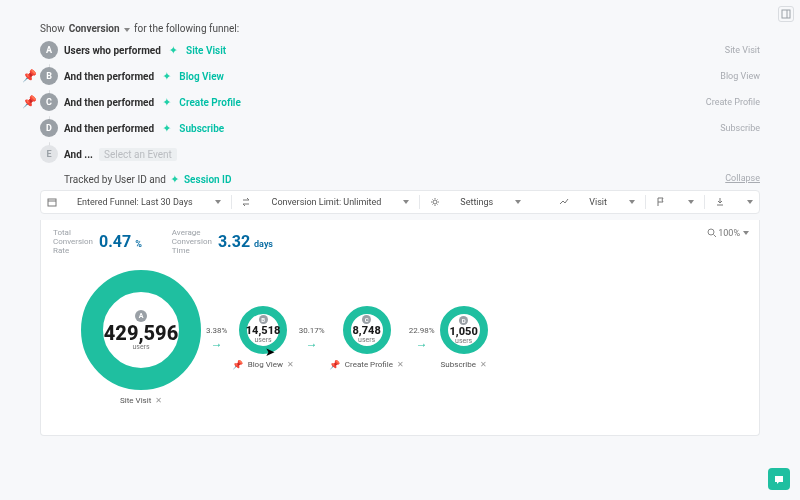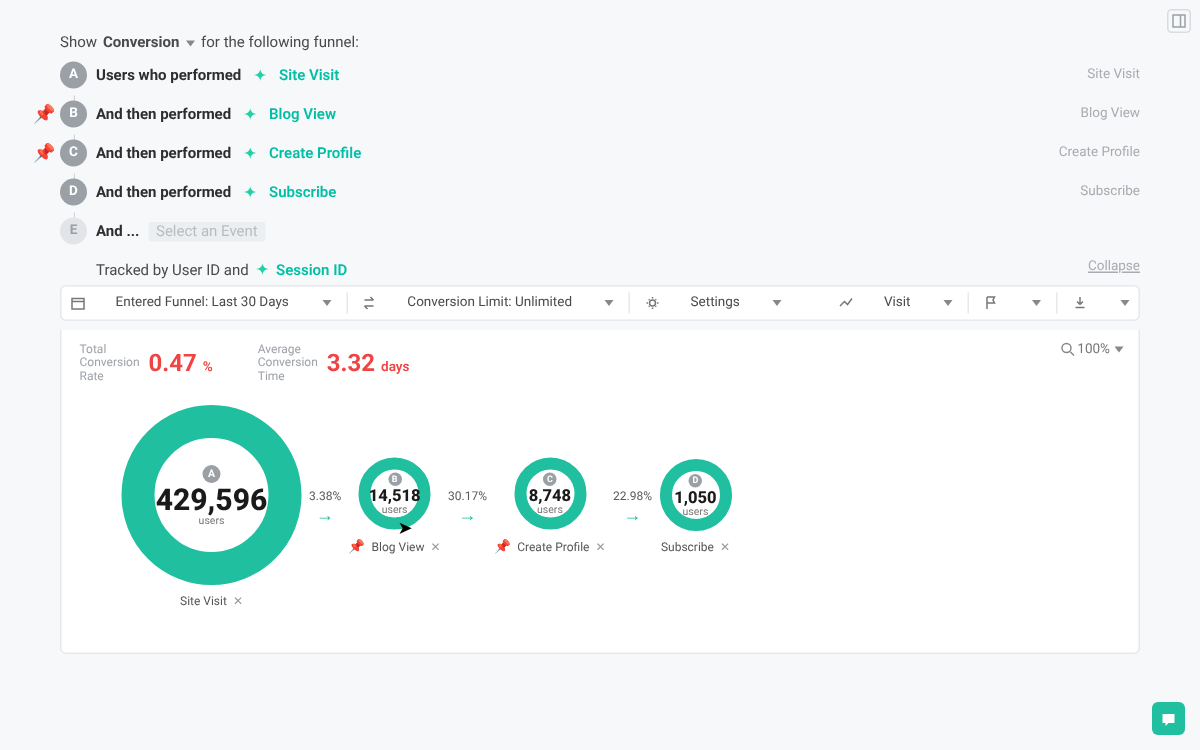--- a/index.html
+++ b/index.html
@@ -22,21 +22,21 @@
 .collapse { position: absolute; right: 40px; font-size: 9px; color: #a8abb1; text-decoration: underline; }
 .bar { margin: 0 40px; background: #fff; border: 1px solid #e6e8eb; border-radius: 4px; display: flex; align-items: center; padding: 4px 6px; gap: 10px; }
 .bar-item { display: flex; align-items: center; gap: 20px; font-size: 9px; color: #4a4a4a; cursor: pointer; }
 .bar-sep { width: 1px; height: 14px; background: #e6e8eb; }
 .bar .spacer { flex: 1; }
 .icon { width: 10px; height: 10px; display: inline-flex; align-items: center; justify-content: center; }
 .canvas { position: relative; margin: 6px 40px 0 40px; background: #fff; border: 1px solid #e6e8eb; border-top: none; border-radius: 0 0 4px 4px; height: 216px; }
 .stats { position: absolute; top: 8px; left: 12px; display: flex; gap: 30px; }
 .stat { display: flex; align-items: center; gap: 6px; }
 .stat .lbl { color: #9da2a8; font-size: 8px; line-height: 9px; }
-.stat .val { font-weight: 700; color: #ef4444; font-size: 16px; }
+.stat .val { font-weight: 700; color: #0369a1; font-size: 16px; }
 .stat .unit { font-size: 9px; font-weight: 600; }
 .zoom { position: absolute; top: 8px; right: 10px; display: flex; align-items: center; gap: 1px; color: #777; font-size: 9px; }
 .funnel { position: absolute; left: 40px; top: 50px; display: flex; align-items: center; }
 .node { display: flex; flex-direction: column; align-items: center; position: relative; }
 .ring { border-radius: 50%; border-style: solid; border-color: #1fbfa0; display: flex; flex-direction: column; align-items: center; justify-content: center; background: #fff; }
 .ring .tag { width: 12px; height: 12px; border-radius: 50%; background: #9aa0a6; color: #fff; font-size: 7px; font-weight: 700; display: flex; align-items: center; justify-content: center; margin-bottom: 1px; }
 .ring .num { font-weight: 800; line-height: 1; color: #1a1a1a; }
 .ring .usr { font-size: 7px; color: #777; }
 .ring.a { width: 120px; height: 120px; border-width: 22px; }
 .ring.a .num { font-size: 20px; }

